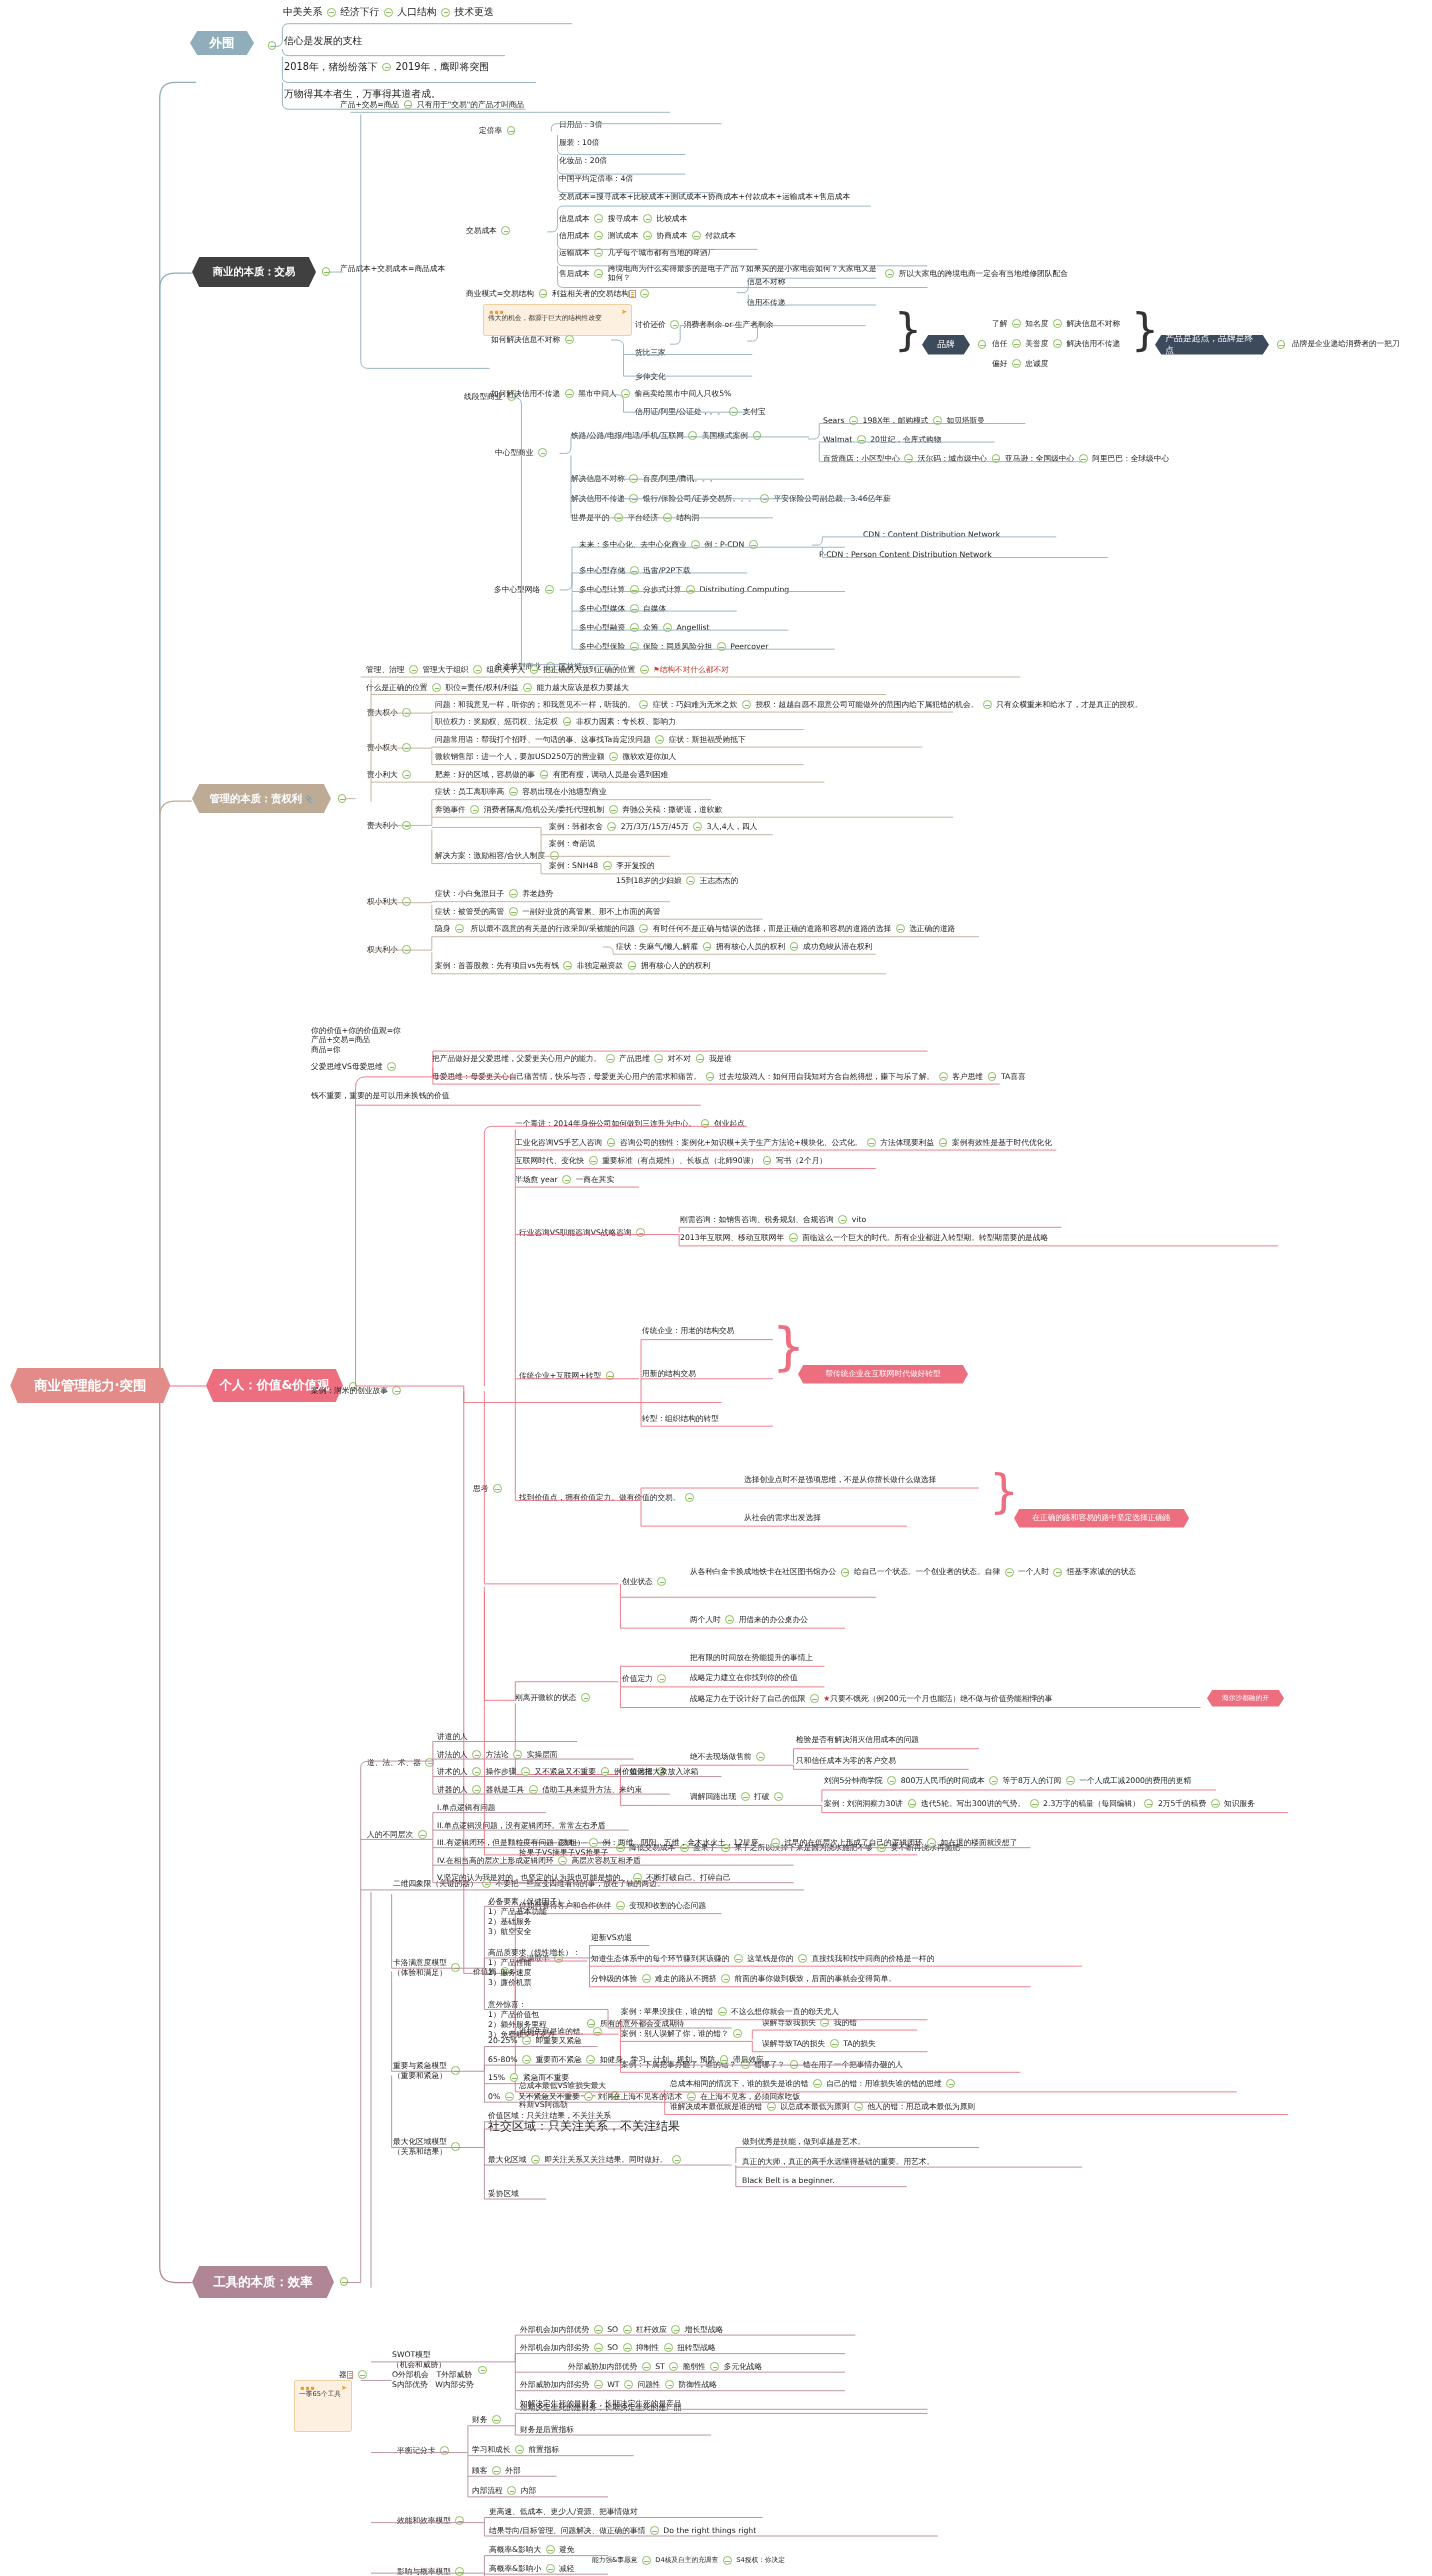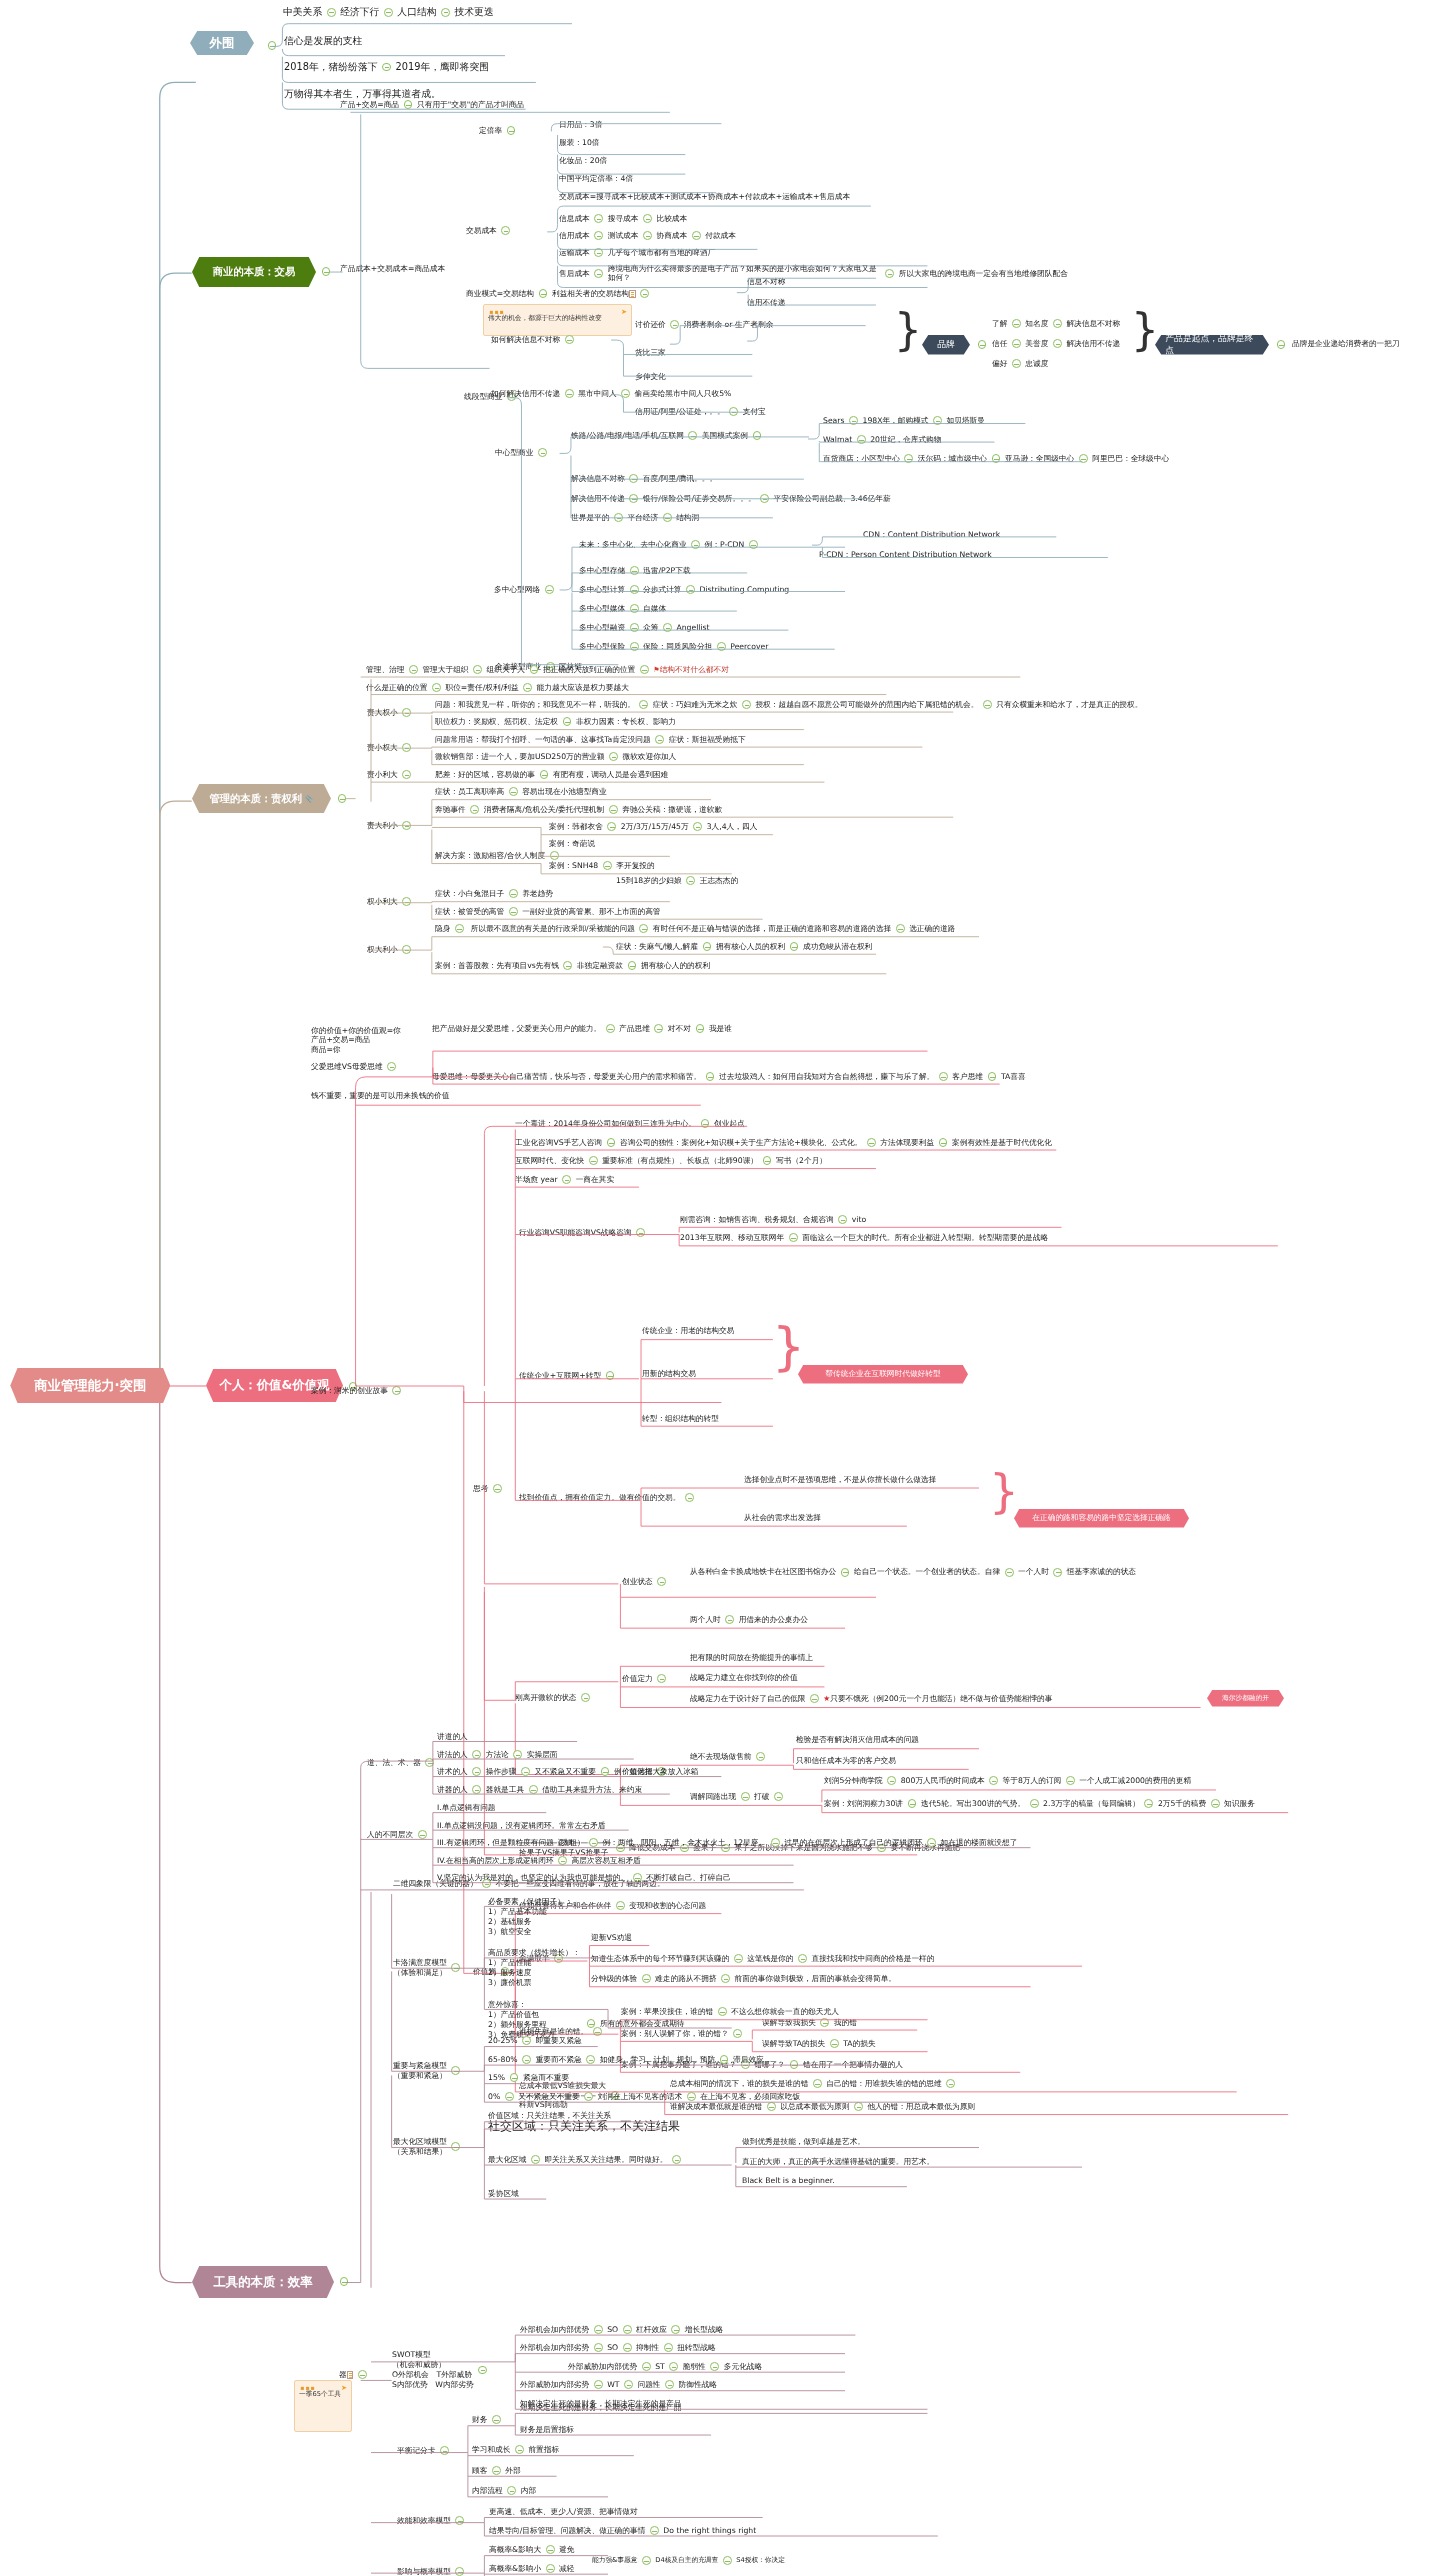--- a/index.html
+++ b/index.html
@@ -29,21 +29,21 @@
 
   
   .hex {
     position:absolute; color:#fff; font-weight:600; text-align:center;
     display:flex; align-items:center; justify-content:center;
     padding:0 13.4px;
     clip-path: polygon(7.2px 0, calc(100% - 7.2px) 0, 100% 50%, calc(100% - 7.2px) 100%, 7.2px 100%, 0 50%);
   }
   .root   { background:#e28b88; font-size:13.4px; }
   .b-out  { background:#8fadba; font-size:12.4px; }
-  .b-biz  { background:#4d7c0f; font-size:10.3px; }
+  .b-biz  { background:#404040; font-size:10.3px; }
   .b-mgmt { background:#bdab96; font-size:10.3px; }
   .b-per  { background:#ec6e7f; font-size:12.4px; }
   .b-tool { background:#b08697; font-size:12.4px; }
   .pill-dark { background:#3d4a5c; color:#fff; font-size:8.8px; padding:0 10.3px;
     clip-path: polygon(6.2px 0, calc(100% - 6.2px) 0, 100% 50%, calc(100% - 6.2px) 100%, 6.2px 100%, 0 50%); }
   .pill-pink { background:#ec6e7f; color:#fff; font-size:7.7px; padding:0 8.2px;
     clip-path: polygon(5.2px 0, calc(100% - 5.2px) 0, 100% 50%, calc(100% - 5.2px) 100%, 5.2px 100%, 0 50%); }
 
   
   .note {
@@ -280,21 +280,21 @@
   </g>
     </svg>
 
   <div class="hex b-per" style="left:206px; top:1369px; width:137px; height:33px;">个人：价值&amp;价值观</div>
   <span class="cb" style="position:absolute;left:344px;top:1382px;"></span>
 
   <div class="nd" style="left:311px; top:1026px; font-size:7.7px;">你的价值+你的价值观=你
 产品+交易=商品
 商品=你</div>
   <div class="nd" style="left:311px; top:1062px; font-size:7.7px;"><span class="t">父爱思维VS母爱思维</span><span class="cb"></span></div>
-  <div class="nd" style="left:432px; top:1024px; font-size:7.7px;"><span class="t">把产品做好是父爱思维，父爱更关心用户的能力。</span><span class="cb"></span><span class="t">产品思维</span><span class="cb"></span><span class="t">对不对</span><span class="cb"></span><span class="t">我是谁</span></div>
+  <div class="nd" style="left:432px; top:1054px; font-size:7.7px;"><span class="t">把产品做好是父爱思维，父爱更关心用户的能力。</span><span class="cb"></span><span class="t">产品思维</span><span class="cb"></span><span class="t">对不对</span><span class="cb"></span><span class="t">我是谁</span></div>
   <div class="nd" style="left:432px; top:1072px; font-size:7.7px;"><span class="t">母爱思维：母爱更关心自己痛苦情，快乐与否，母爱更关心用户的需求和痛苦。</span><span class="cb"></span><span class="t">过去垃圾鸡人：如何用自我知对方合自然得想，赚下与乐了解。</span><span class="cb"></span><span class="t">客户思维</span><span class="cb"></span><span class="t">TA喜喜</span></div>
   <div class="nd" style="left:311px; top:1091px; font-size:7.7px;">钱不重要，重要的是可以用来换钱的价值</div>
 
   <div class="nd" style="left:311px; top:1386px; font-size:7.7px;"><span class="t">案例：润米的创业故事</span><span class="cb"></span></div>
   <div class="nd" style="left:473px; top:1484px; font-size:7.7px;"><span class="t">思考</span><span class="cb"></span></div>
 
   <div class="nd" style="left:515px; top:1119px; font-size:7.7px;"><span class="t">一个毒进：2014年身份公司如何做到三连升为中心。</span><span class="cb"></span><span class="t">创业起点</span></div>
   <div class="nd" style="left:515px; top:1138px; font-size:7.7px;"><span class="t">工业化咨询VS手艺人咨询</span><span class="cb"></span><span class="t">咨询公司的独性：案例化+知识模+关于生产方法论+模块化、公式化。</span><span class="cb"></span><span class="t">方法体现要利益</span><span class="cb"></span><span class="t">案例有效性是基于时代优化化</span></div>
   <div class="nd" style="left:515px; top:1156px; font-size:7.7px;"><span class="t">互联网时代、变化快</span><span class="cb"></span><span class="t">重要标准（有点规性）、长板点（北师90课）</span><span class="cb"></span><span class="t">写书（2个月）</span></div>
   <div class="nd" style="left:515px; top:1175px; font-size:7.7px;"><span class="t">半场愈 year</span><span class="cb"></span><span class="t">一商在其实</span></div>

